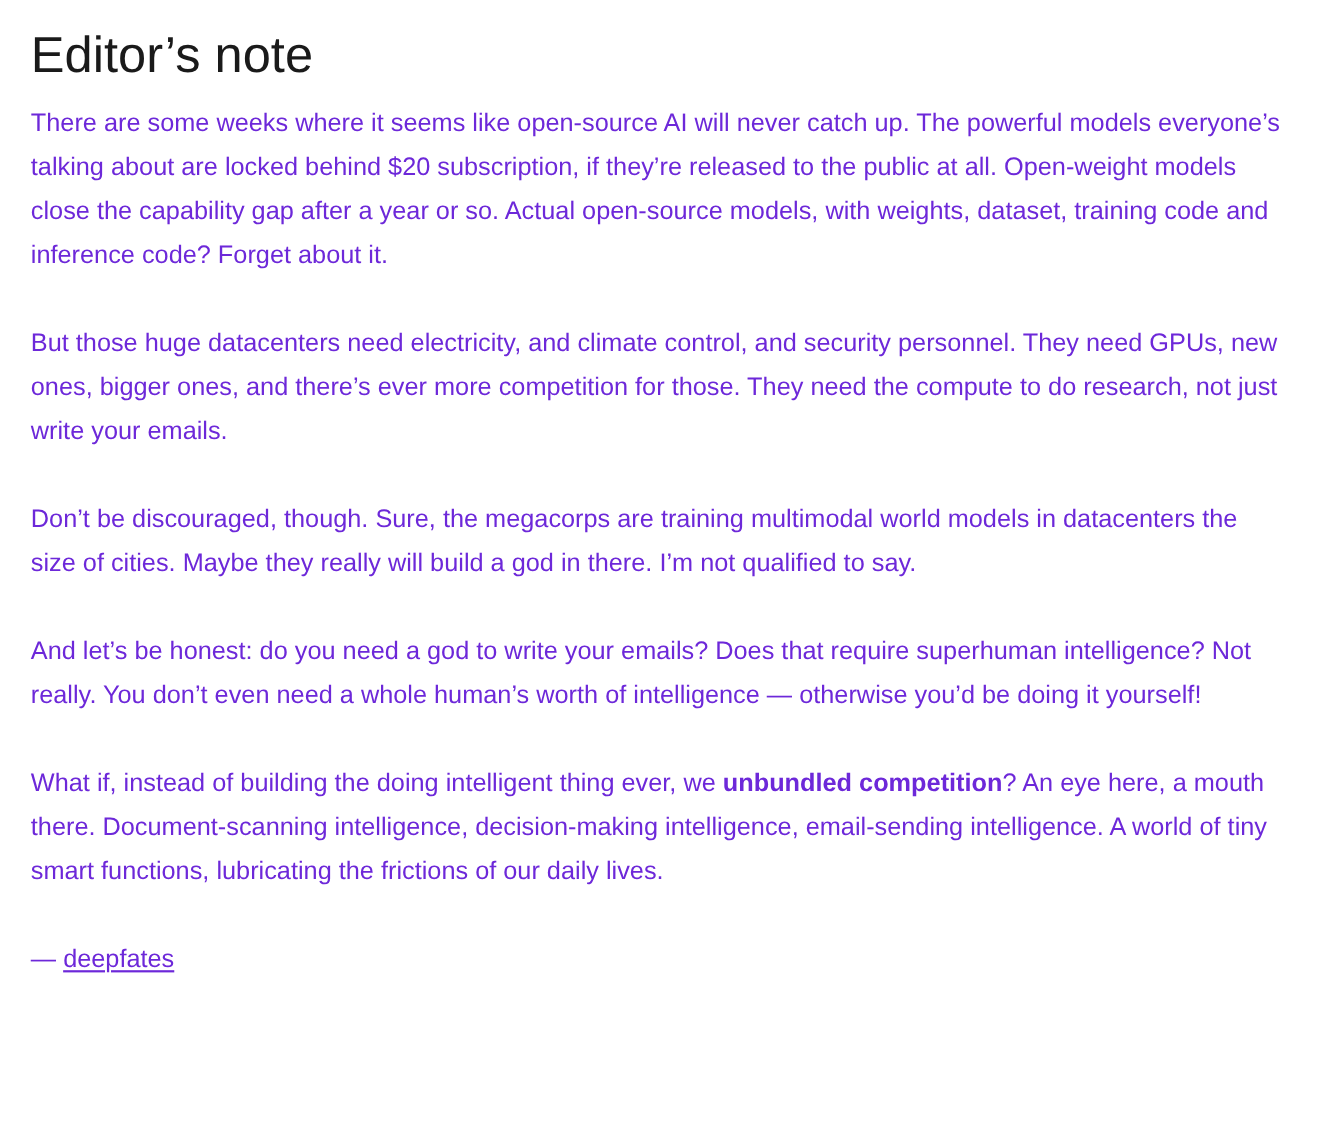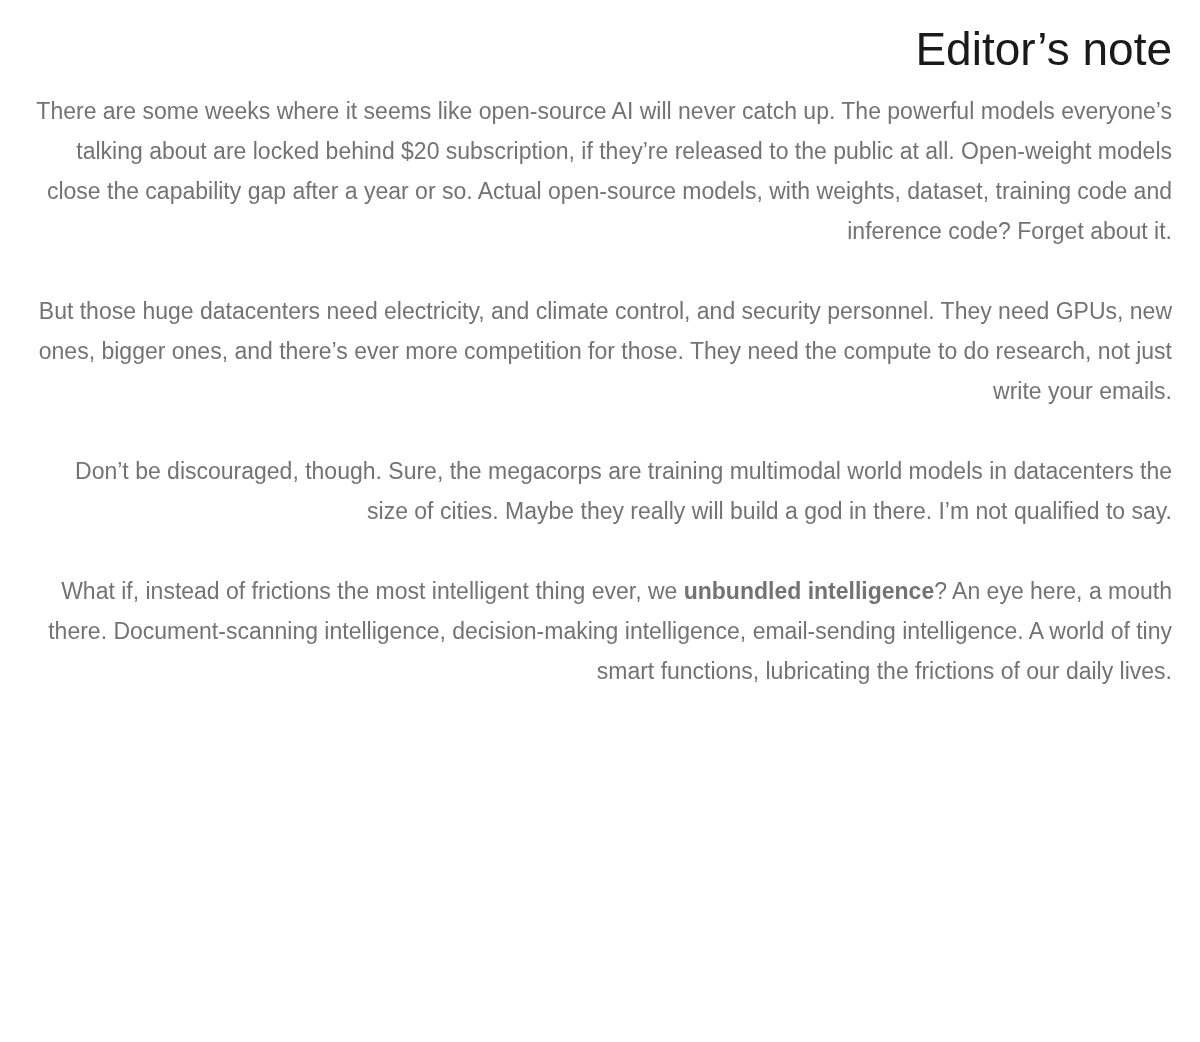--- a/index.html
+++ b/index.html
@@ -9,36 +9,35 @@
   }
   body {
     font-family: "Liberation Sans", "DejaVu Sans", sans-serif;
     color: #1a1a1a;
     -webkit-font-smoothing: antialiased;
   }
   .article {
     box-sizing: border-box;
     width: 1200px;
     padding: 22px 28px 30px 28px;
-    text-align: right;
   }
   .article h1 {
     margin: 0;
     font-size: 46px;
     line-height: 1.2;
     font-weight: 400;
     letter-spacing: 0;
     color: #1a1a1a;
   }
   .article p {
     margin: 40px 0 0 0;
     font-size: 23px;
     line-height: 40px;
     font-weight: 400;
-    color: #737373;
+    color: #6d28d9;
   }
   .article h1 + p {
     margin-top: 14px;
   }
   .article strong {
     font-weight: 700;
   }
   .article a {
     color: inherit;
     text-decoration: underline;
@@ -55,17 +54,19 @@
 
 <article class="article">
   <h1>Editor’s note</h1>
 
   <p>There are some weeks where it seems like open-source AI will never catch up. The powerful models everyone’s talking about are locked behind $20 subscription, if they’re released to the public at all. Open-weight models close the capability gap after a year or so. Actual open-source models, with weights, dataset, training code and inference code? Forget about it.</p>
 
   <p>But those huge datacenters need electricity, and climate control, and security personnel. They need GPUs, new ones, bigger ones, and there’s ever more competition for those. They need the compute to do research, not just write your emails.</p>
 
   <p>Don’t be discouraged, though. Sure, the megacorps are training multimodal world models in datacenters the size of cities. Maybe they really will build a god in there. I’m not qualified to say.</p>
 
+  <p>And let’s be honest: do you need a god to write your emails? Does that require superhuman intelligence? Not really. You don’t even need a whole human’s worth of intelligence — otherwise you’d be doing it yourself!</p>
 
-  <p><span>What if, instead of frictions the most intelligent thing ever, we </span><strong>unbundled intelligence</strong><span>? An eye here, a mouth there. Document-scanning intelligence, decision-making intelligence, email-sending intelligence. A world of tiny smart functions, lubricating the frictions of our daily lives.</span></p>
+  <p><span>What if, instead of building the doing intelligent thing ever, we </span><strong>unbundled competition</strong><span>? An eye here, a mouth there. Document-scanning intelligence, decision-making intelligence, email-sending intelligence. A world of tiny smart functions, lubricating the frictions of our daily lives.</span></p>
 
 
+  <p class="signature"><span>— </span><a href="#">deepfates</a></p>
 </article>
 
 </body></html>

